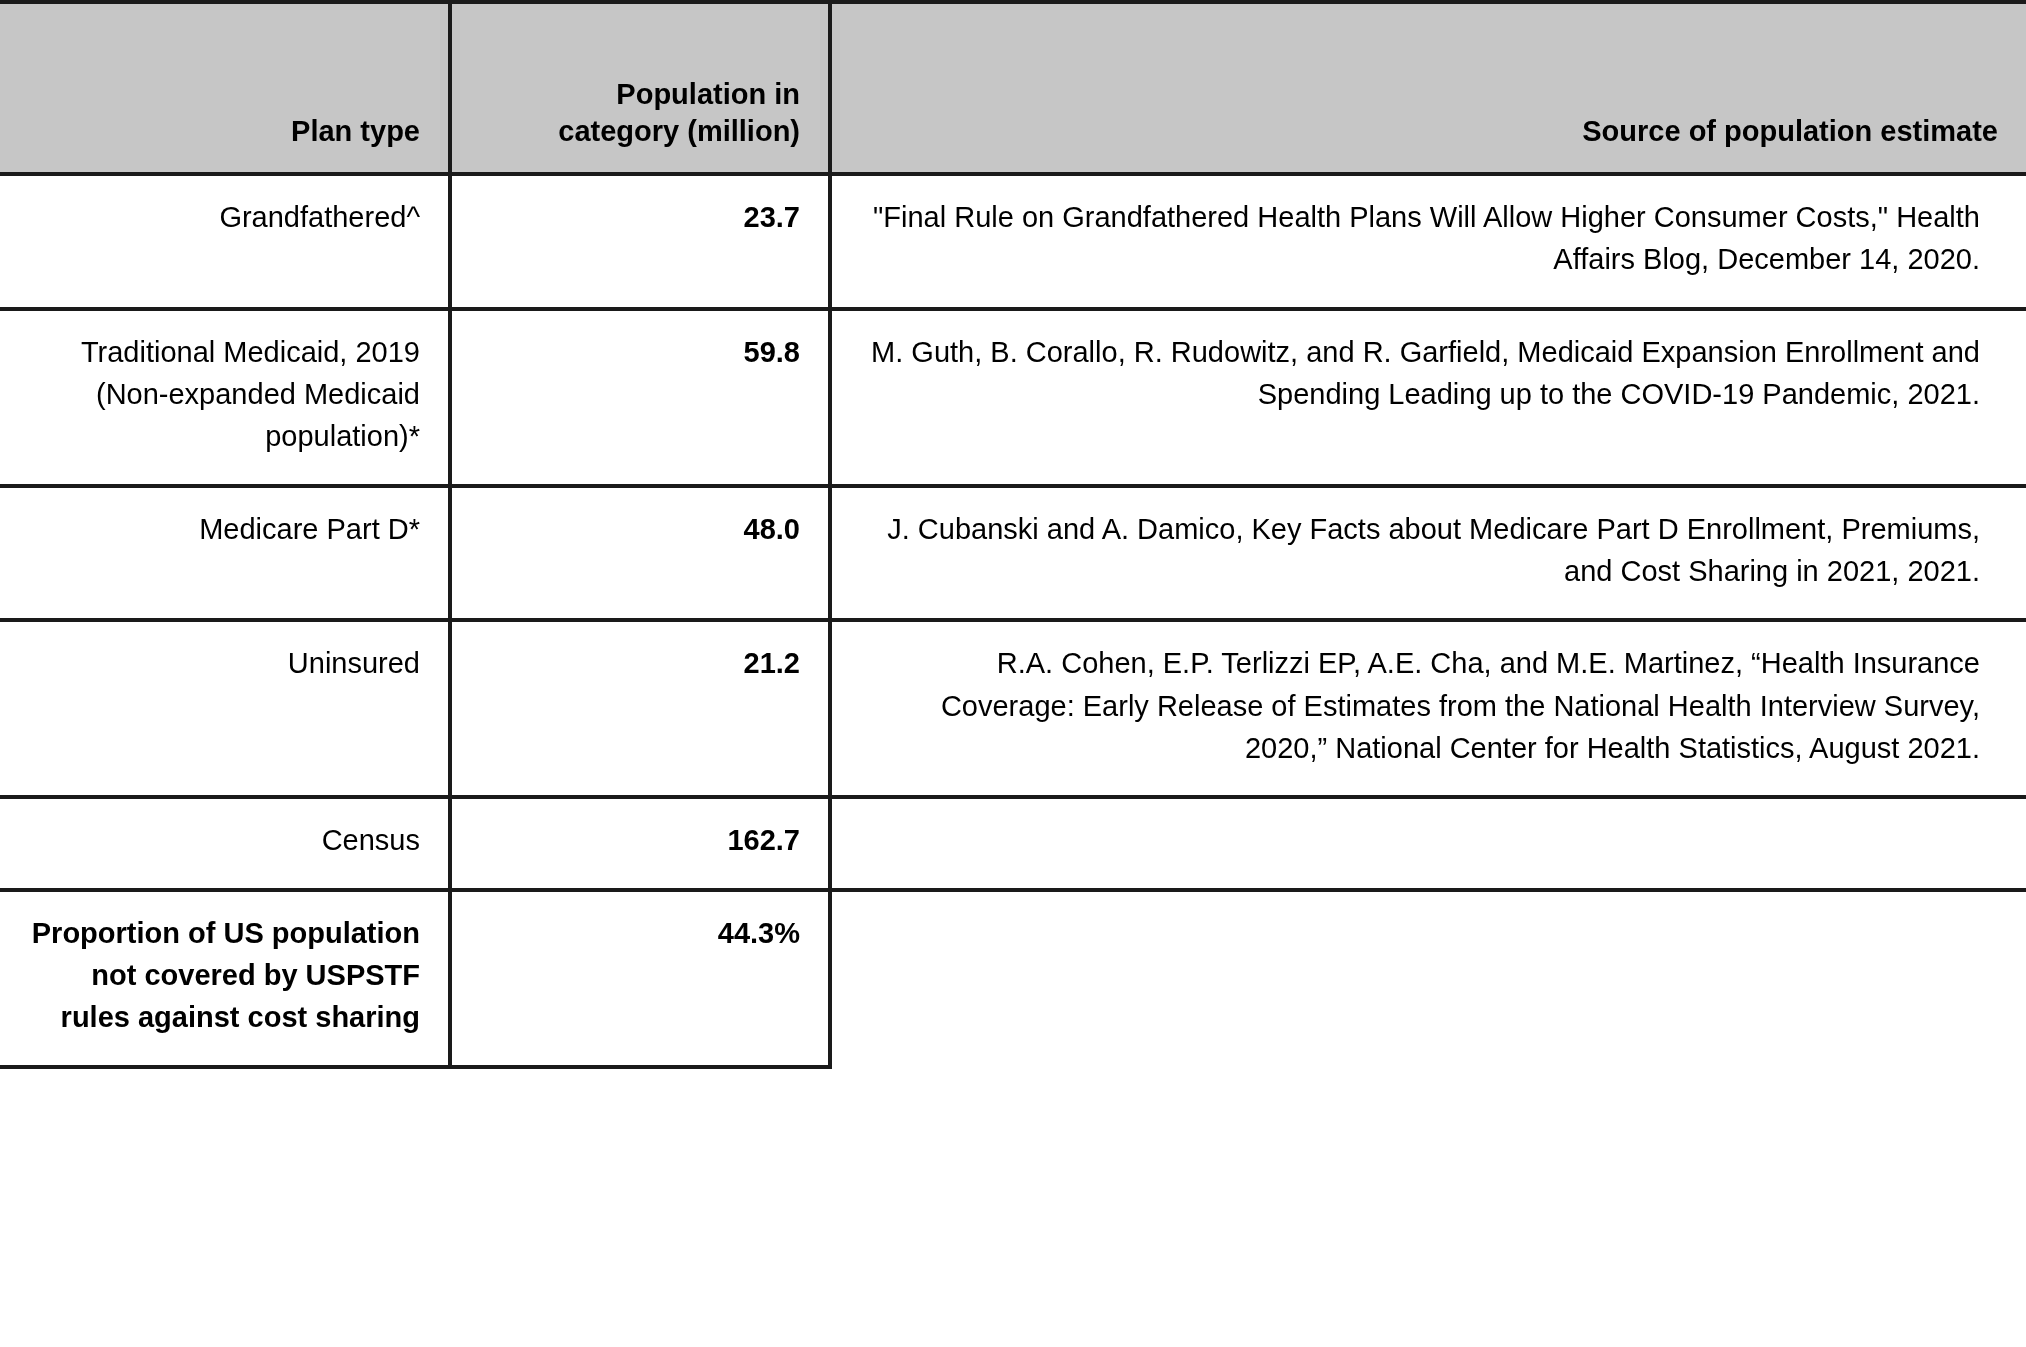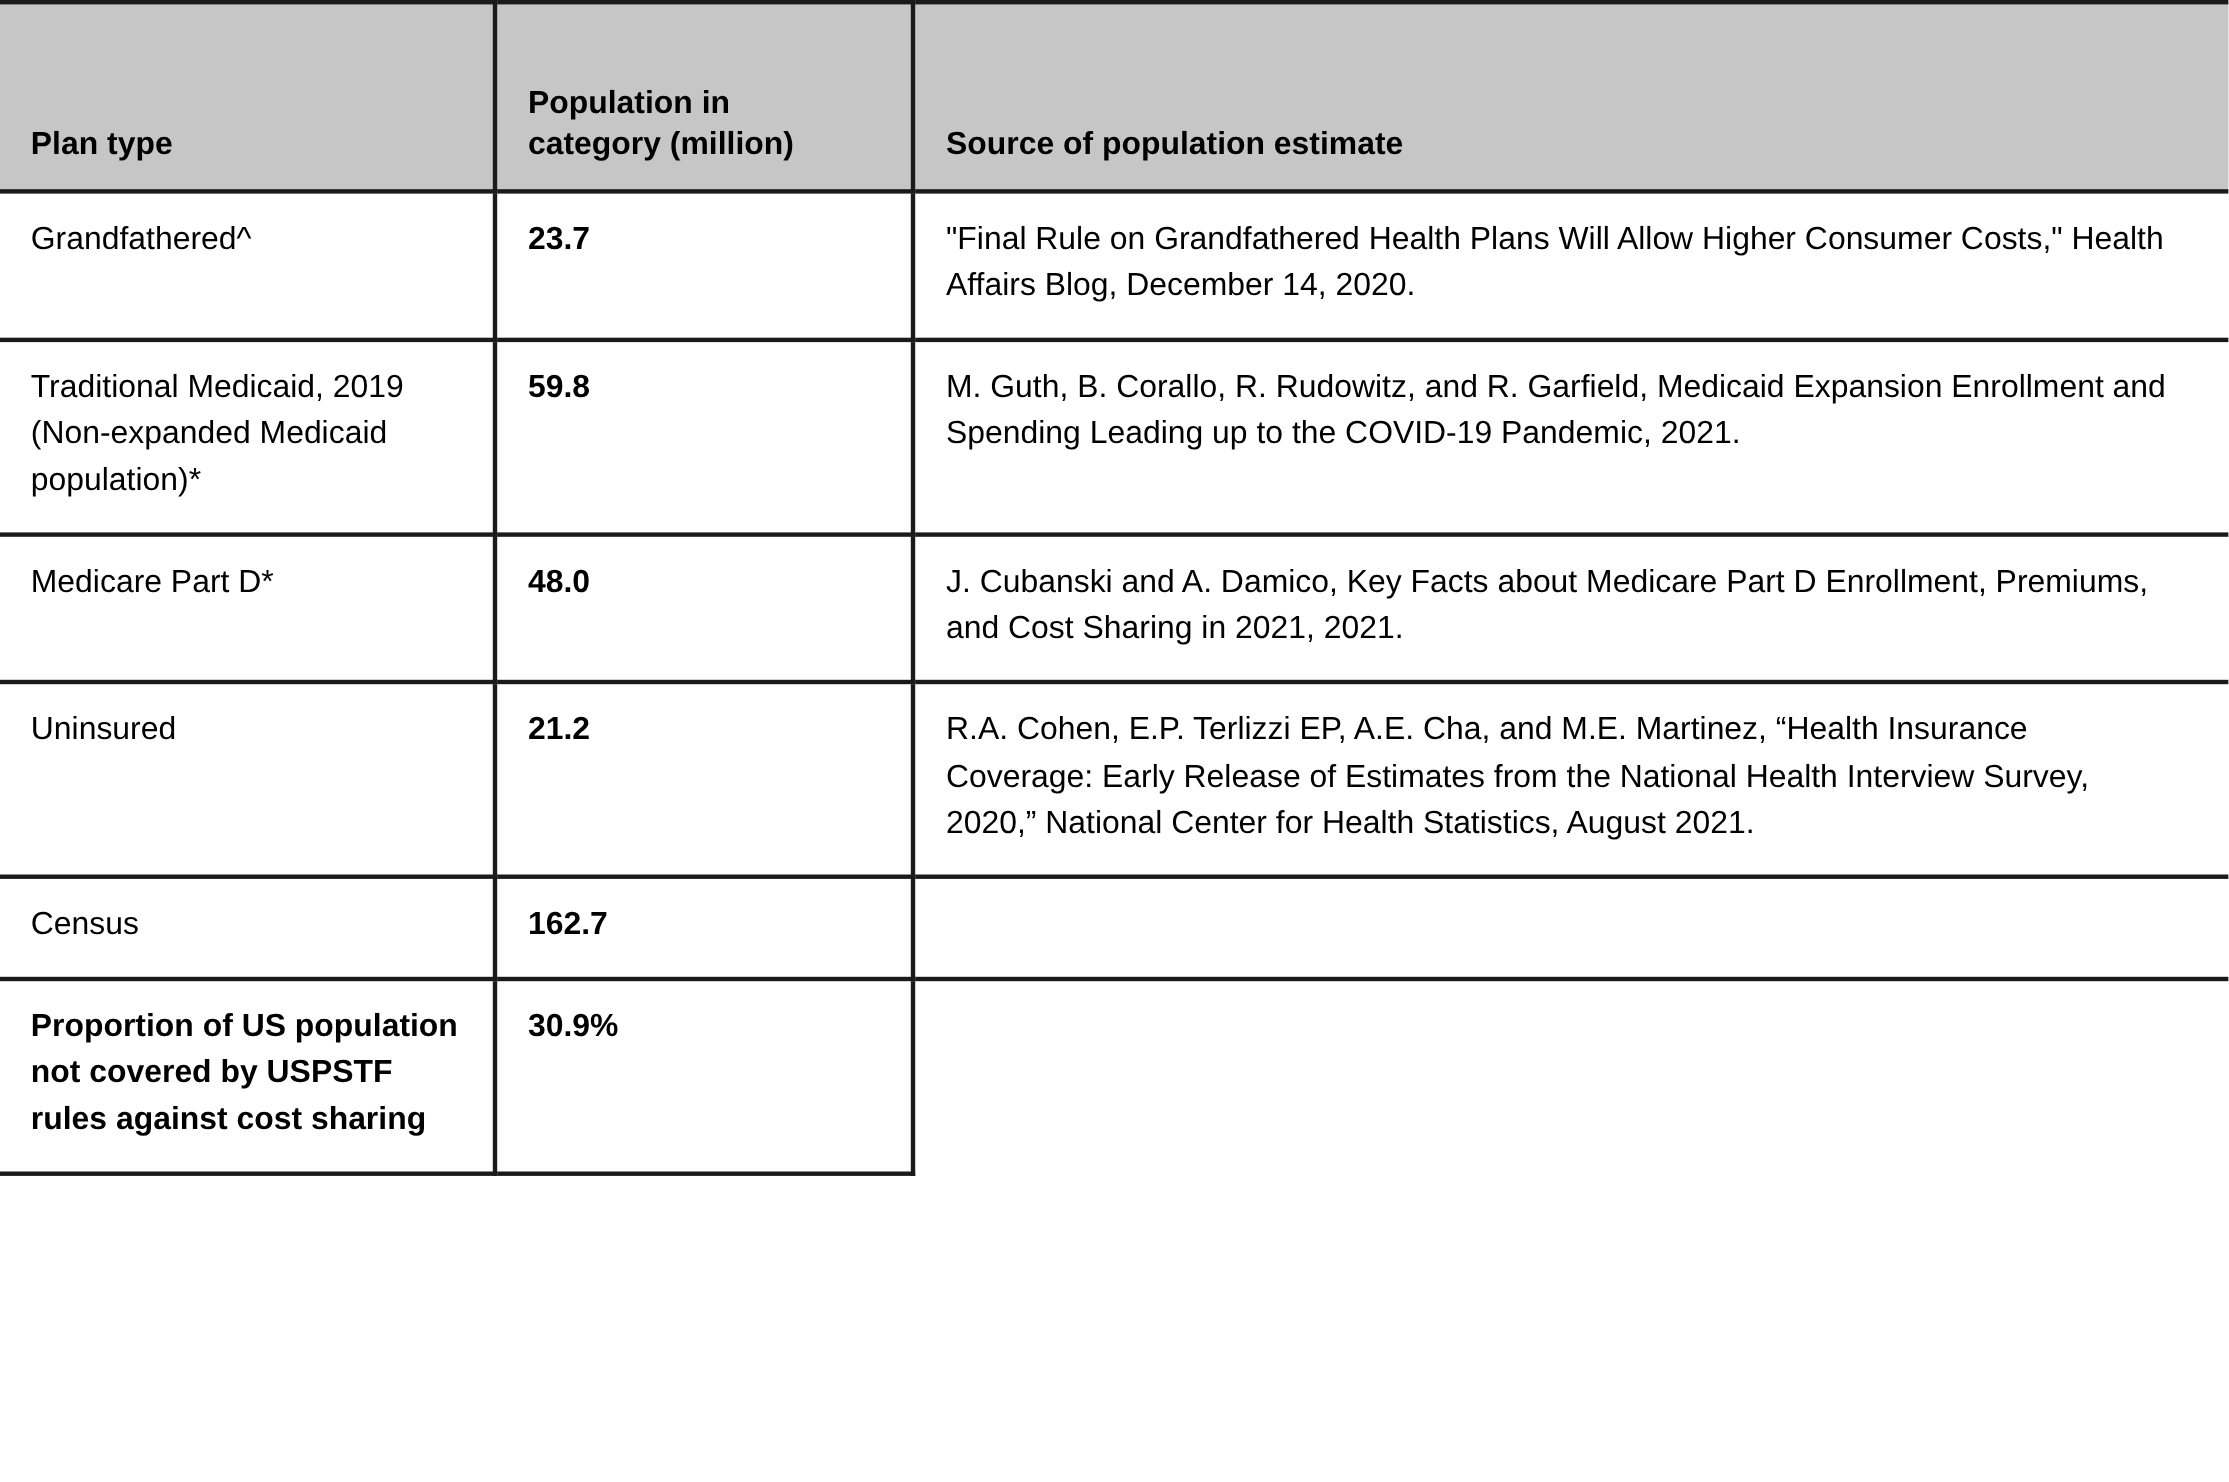--- a/index.html
+++ b/index.html
@@ -65,20 +65,21 @@
   table.data-table tbody tr.row-last td.col-src {
     border-bottom: none;
   }
   table.data-table tbody tr.row-summary td.col-plan,
   table.data-table tbody tr.row-summary td.col-pop {
     font-weight: bold;
   }
   .cell-text {
     display: block;
     white-space: pre-line;
+    text-align: right;
   }
 </style>
 </head>
 <body>
 
 <div class="table-wrap">
   <table class="data-table">
     <colgroup>
       <col class="c0">
       <col class="c1">
@@ -152,21 +153,21 @@
         </td>
         <td class="col-src">
           <span class="cell-text"></span>
         </td>
       </tr>
       <tr class="row-summary row-last">
         <td class="col-plan">
           <span class="cell-text">Proportion of US population not covered by USPSTF rules against cost sharing</span>
         </td>
         <td class="col-pop">
-          <span class="cell-text">30.9%</span>
+          <span class="cell-text">44.3%</span>
         </td>
         <td class="col-src">
           <span class="cell-text"></span>
         </td>
       </tr>
     </tbody>
   </table>
 </div>
 
 </body></html>

